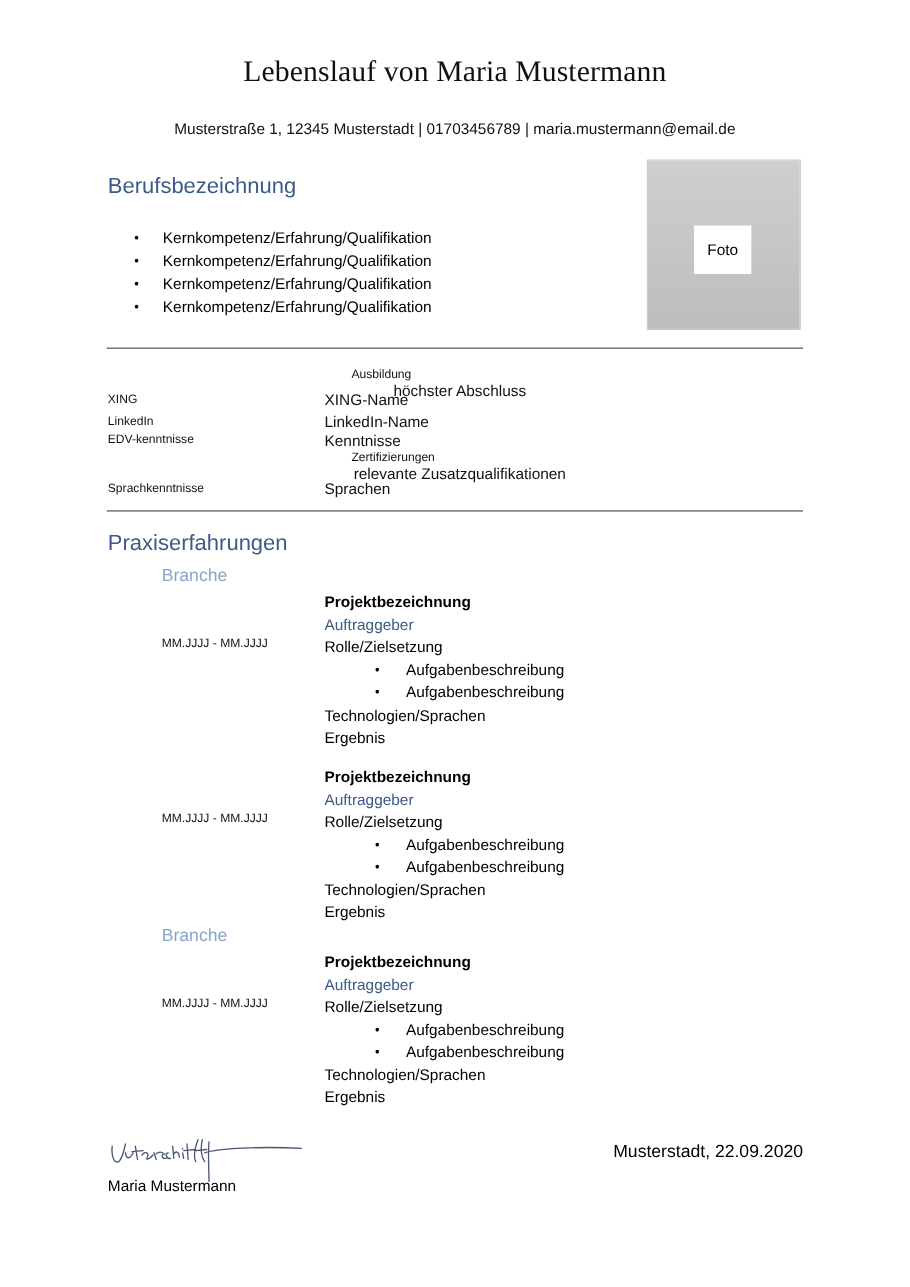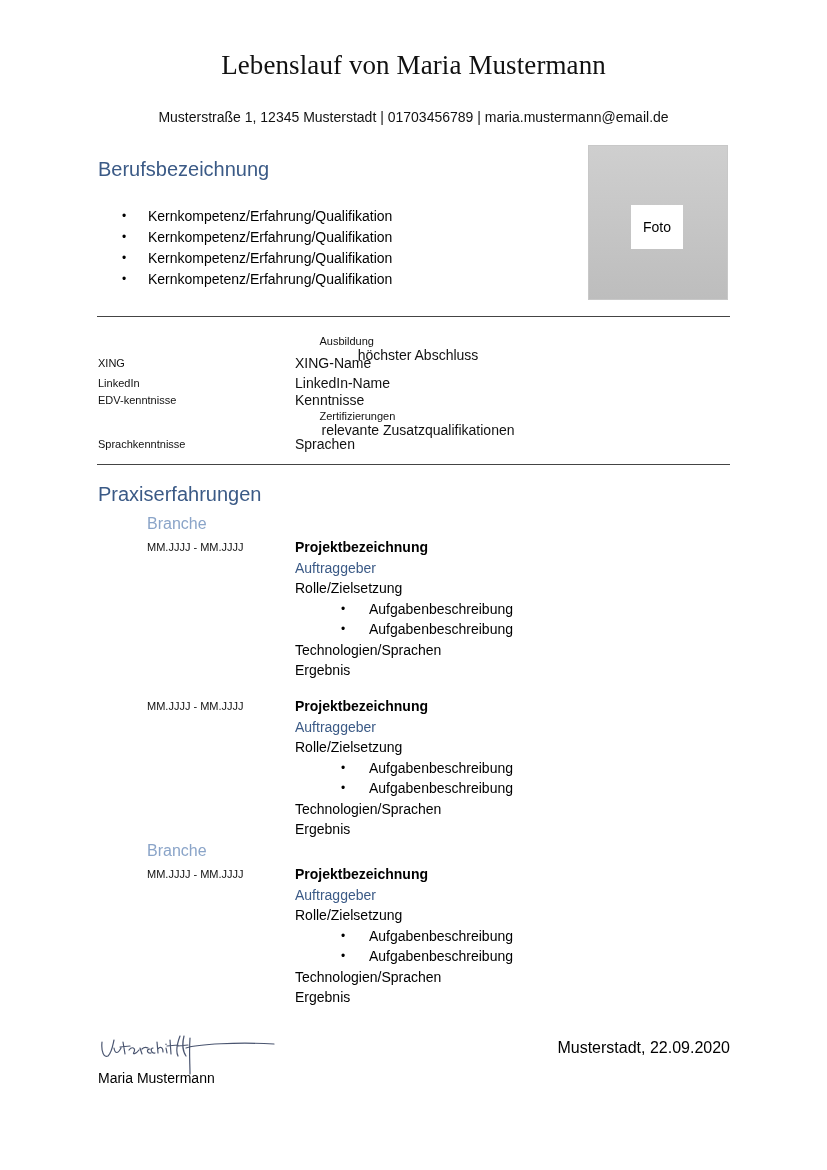--- a/index.html
+++ b/index.html
@@ -14,21 +14,21 @@
   .bullet-list .dot { width: 26px; font-size: 12px; }
   .photo { left: 588px; top: 145px; width: 138px; height: 153px;
            background: linear-gradient(#cfcfcf, #bdbdbd); border: 1px solid #c8c8c8; }
   .photo-label { position: absolute; left: 42px; top: 59px; width: 52px; height: 44px;
                  background: #fff; font-size: 14px; display: flex; align-items: center; justify-content: center; }
   .hr { left: 97px; width: 633px; height: 1px; background: #444; }
   .info-row { left: 98px; width: 640px; height: 20.3px; display: flex; align-items: center; }
   .info-label { width: 197px; font-size: 11px; color: #111; }
   .info-value { font-size: 14px; color: #111; }
   .branche { left: 147px; font-size: 16px; color: #8aa4c8; }
-  .date { left: 147px; font-size: 11px; color: #111; }
+  .date { left: 147px; font-size: 11px; color: #111; margin-top: 38px; }
   .proj { left: 295px; font-size: 14px; line-height: 20.5px; }
   .proj .pname { font-weight: bold; }
   .proj .client { color: #3b5a86; }
   .proj .task { display: flex; padding-left: 46px; }
   .proj .task .dot { width: 28px; font-size: 12px; }
   .sig-name { left: 98px; top: 1070px; font-size: 14px; }
   .place-date { right: 97px; top: 1039px; font-size: 16px; text-align: right; }
   .signature { left: 98px; top: 1030px; }
 </style>
 </head>

